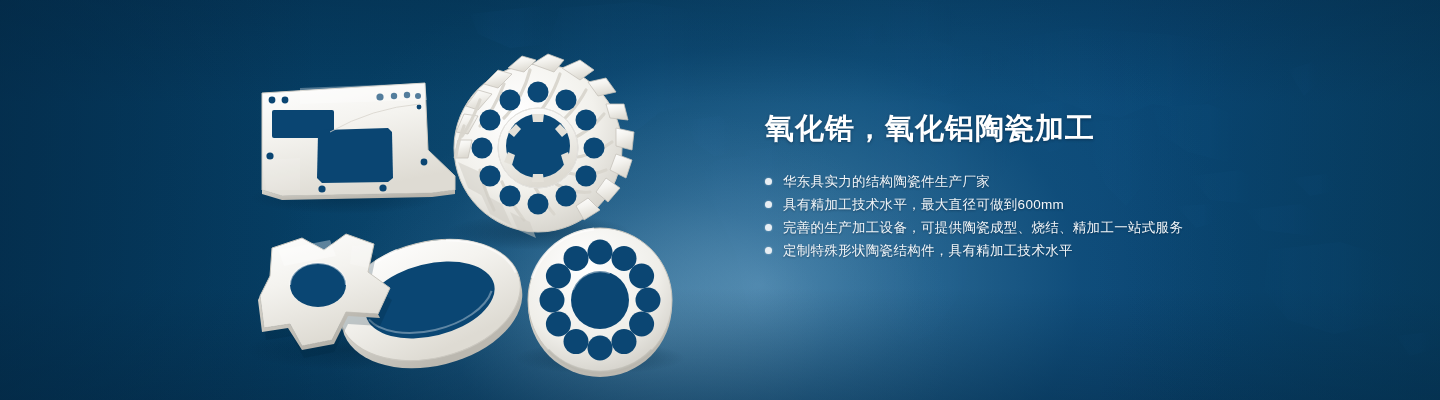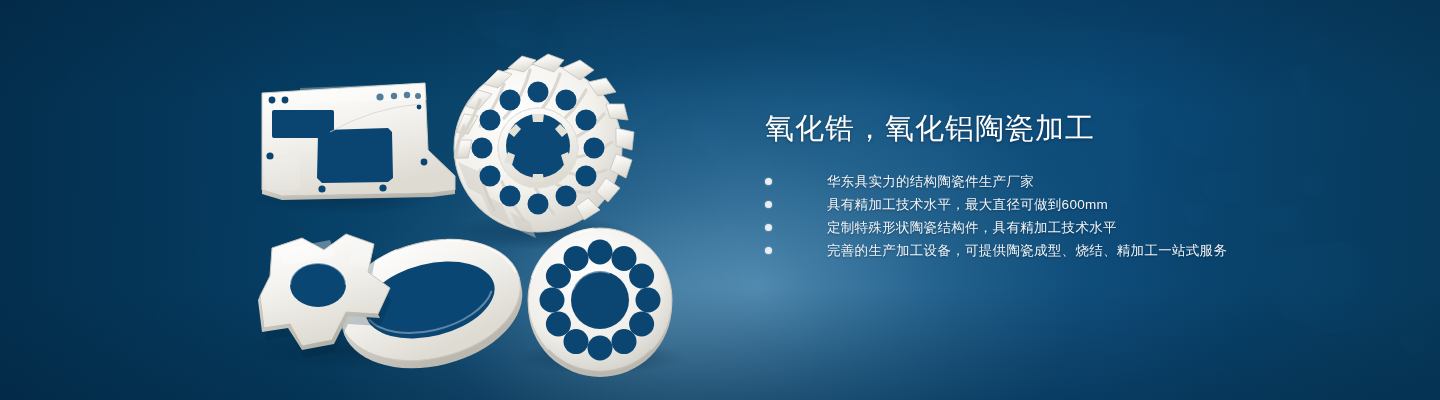--- a/index.html
+++ b/index.html
@@ -59,34 +59,33 @@
   .copy{
     position:absolute;
     left:765px; top:108px;
     width:620px;
   }
   .headline{
     color:#ffffff;
     font-size:29px;
     line-height:40px;
     letter-spacing:1px;
-    font-weight:400;
+    font-weight:700;
     white-space:nowrap;
     text-shadow:0 1px 3px rgba(0,20,40,.45);
   }
   .bullets{
     margin-top:22px;
     list-style:none;
   }
   .bullet{
     display:flex;
     align-items:center;
     height:23px;
     margin-bottom:0px;
-    gap:44px;
   }
   .dot{
     width:7px; height:7px;
     border-radius:50%;
     background:#e8eef3;
     flex:0 0 auto;
     margin-right:11px;
     box-shadow:0 0 2px rgba(255,255,255,.5);
   }
   .btext{
@@ -371,22 +370,22 @@
       <li class="bullet">
         <span class="dot"></span>
         <span class="btext">华东具实力的结构陶瓷件生产厂家</span>
       </li>
       <li class="bullet">
         <span class="dot"></span>
         <span class="btext">具有精加工技术水平，最大直径可做到600mm</span>
       </li>
       <li class="bullet">
         <span class="dot"></span>
-        <span class="btext">定制特殊形状陶瓷结构件，具有精加工技术水平</span>
+        <span class="btext">完善的生产加工设备，可提供陶瓷成型、烧结、精加工一站式服务</span>
       </li>
       <li class="bullet">
         <span class="dot"></span>
-        <span class="btext">完善的生产加工设备，可提供陶瓷成型、烧结、精加工一站式服务</span>
+        <span class="btext">定制特殊形状陶瓷结构件，具有精加工技术水平</span>
       </li>
     </ul>
 
   </div>
 </div>
 
 </body></html>

